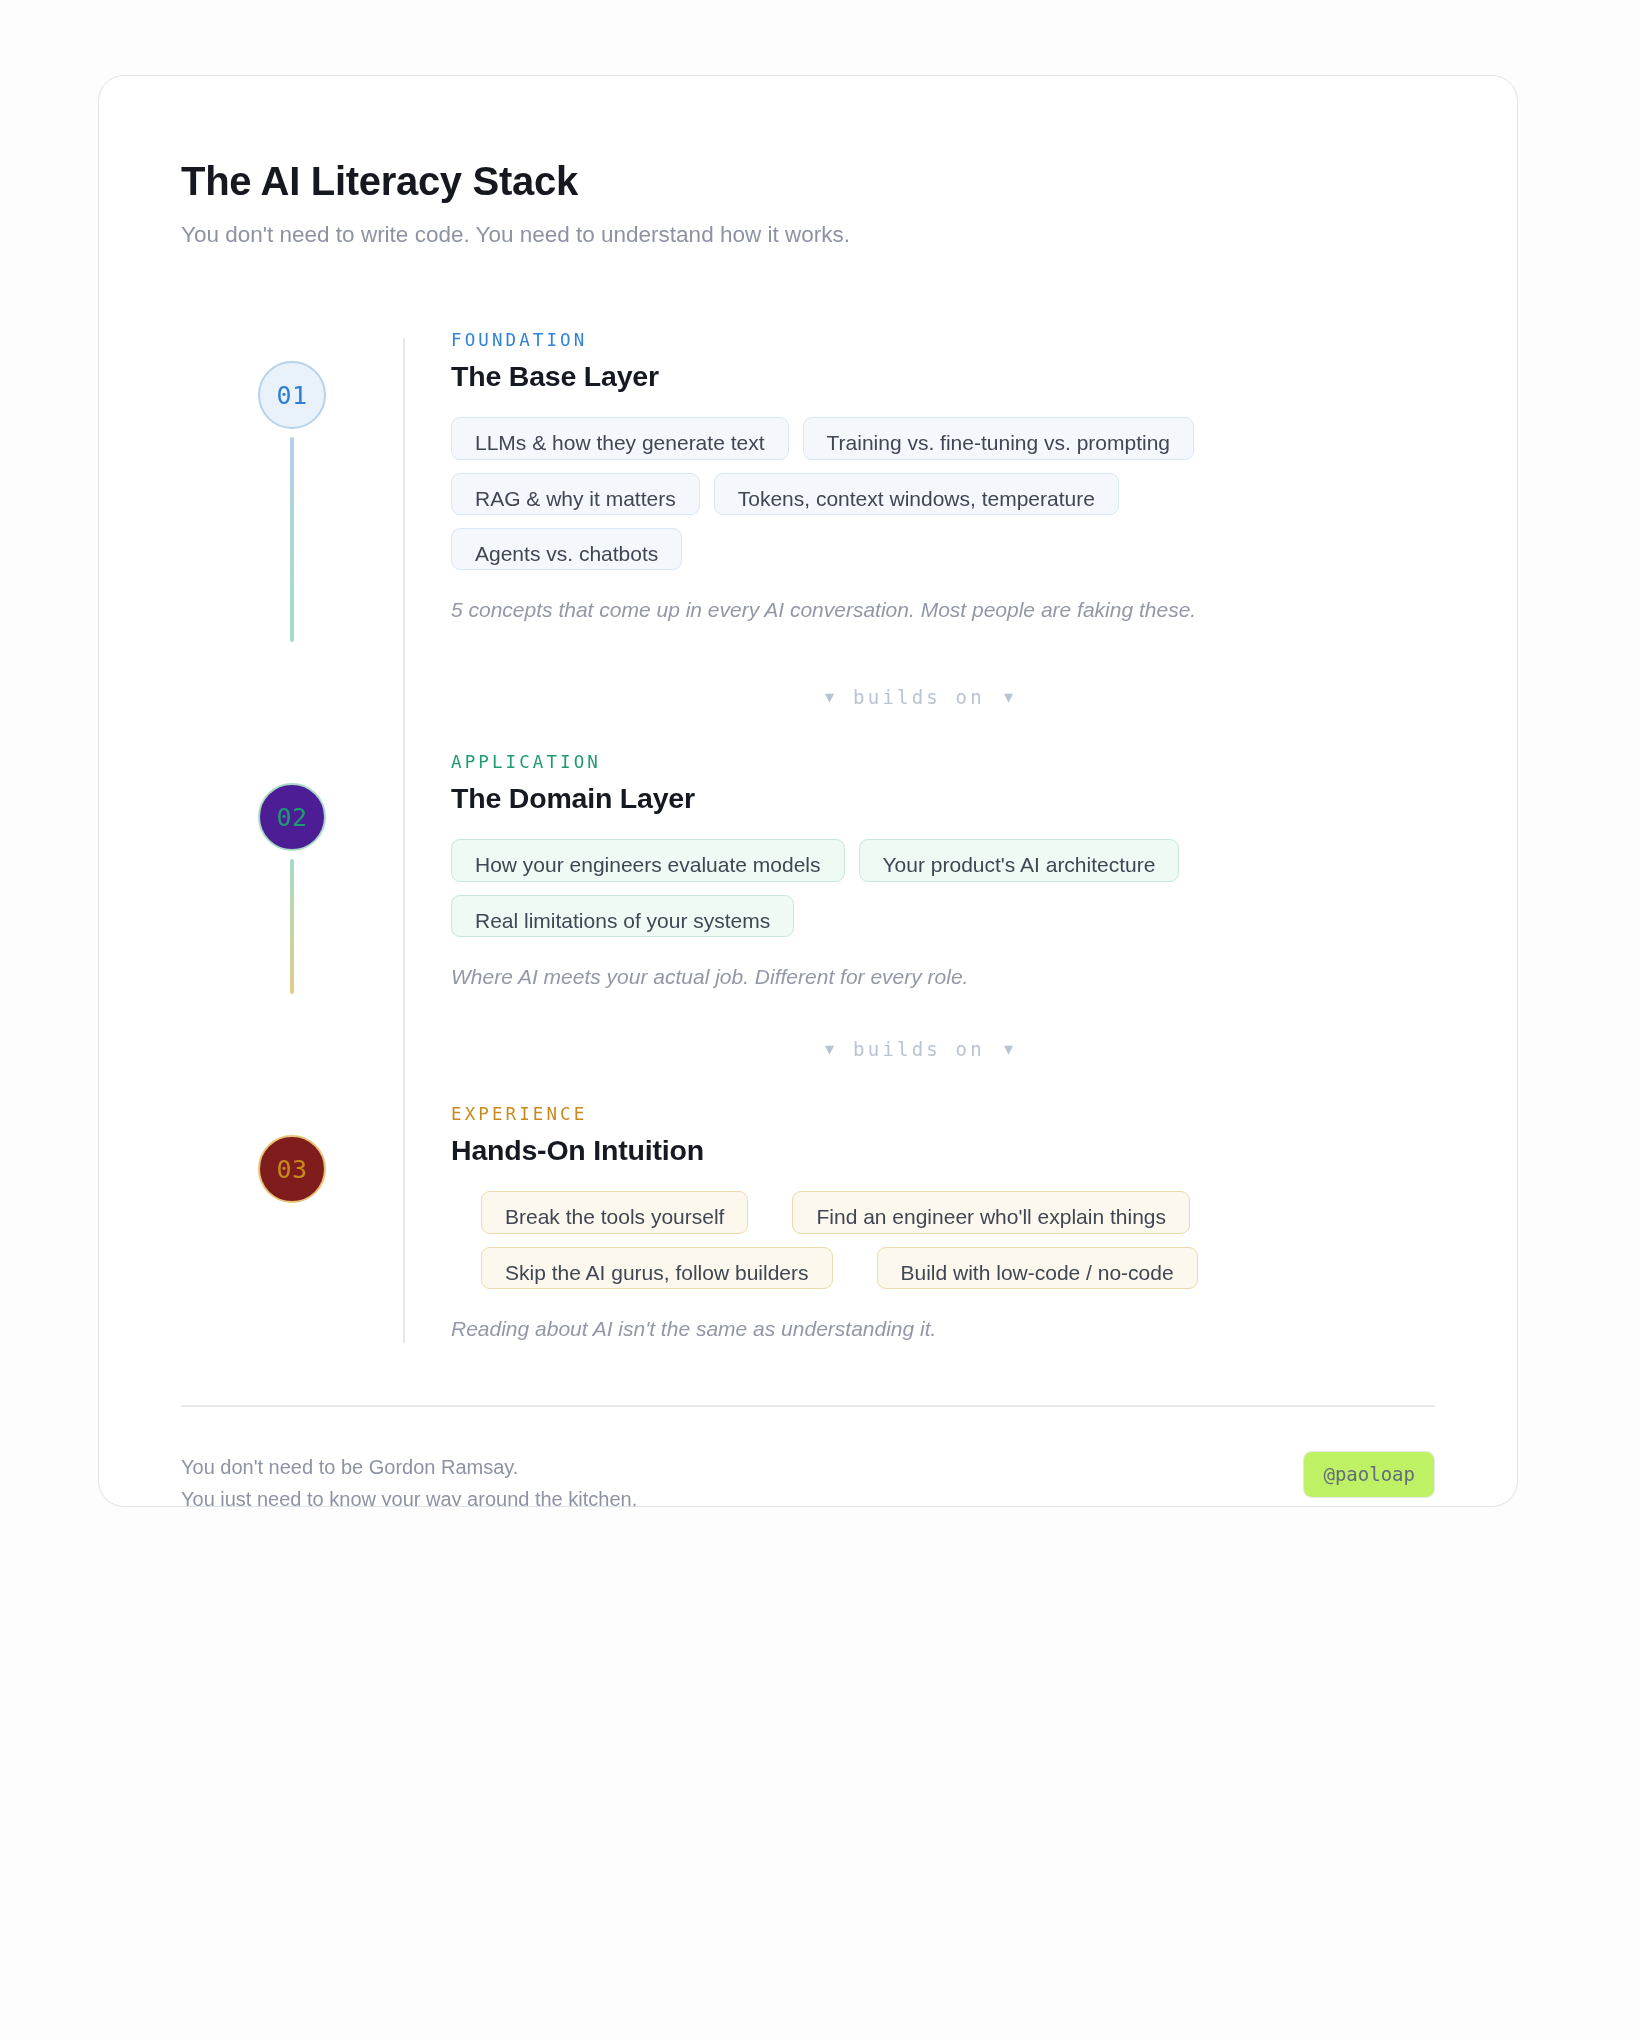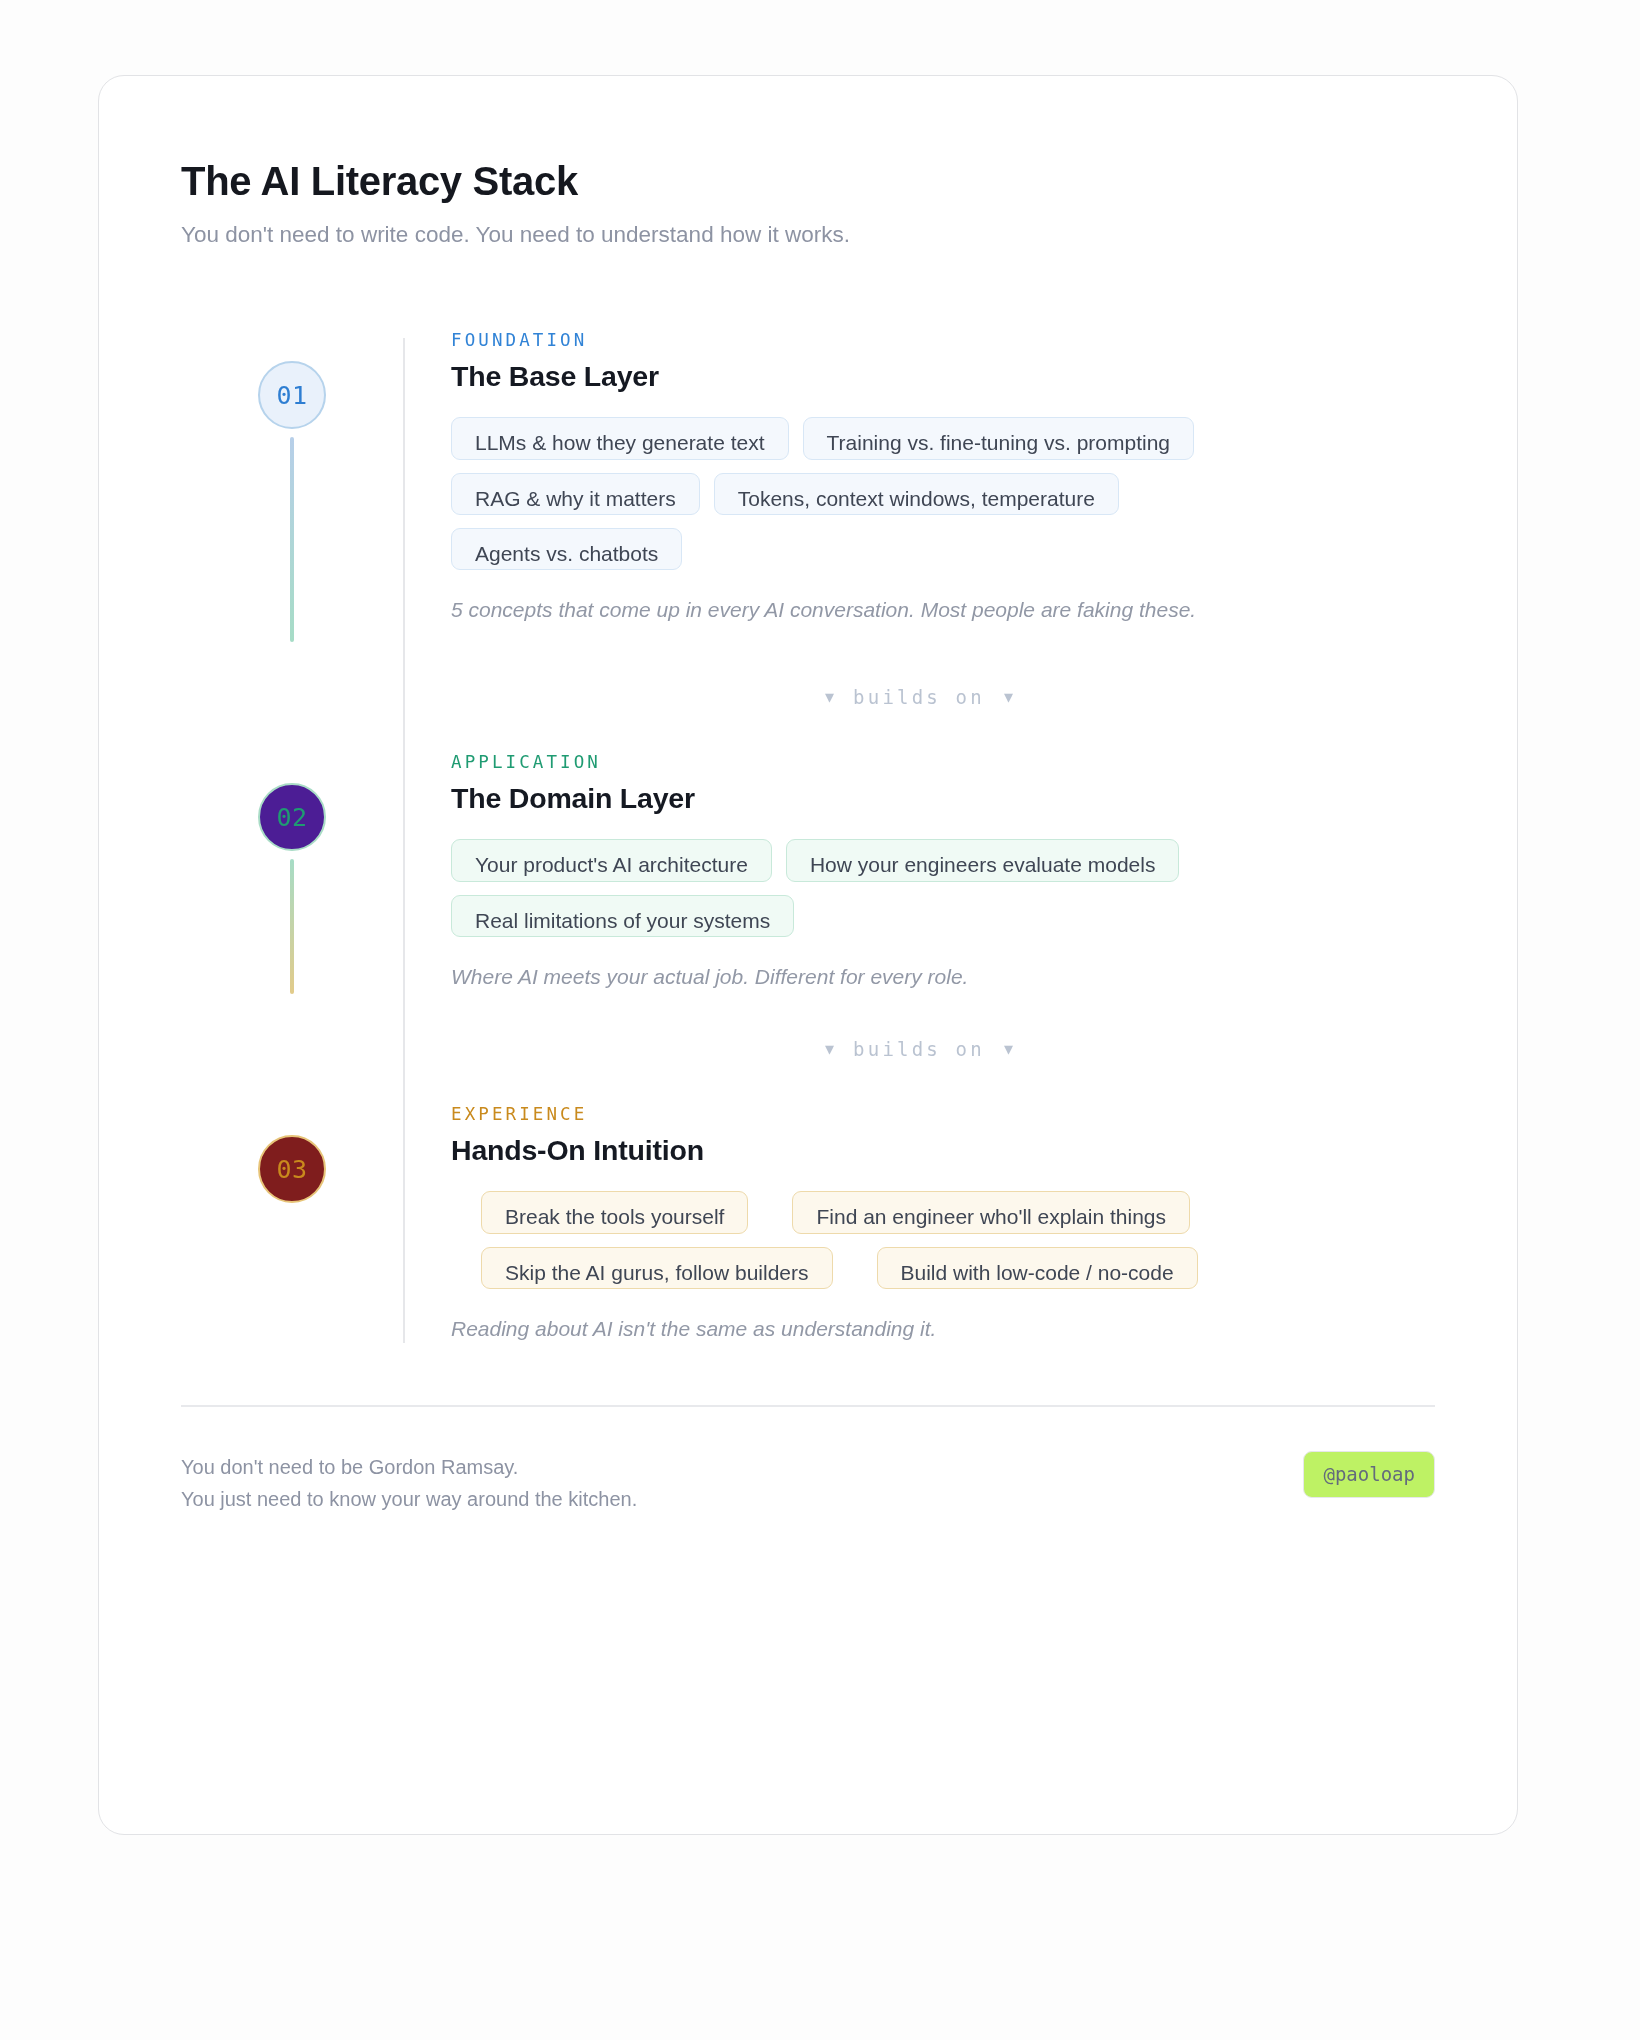--- a/index.html
+++ b/index.html
@@ -18,21 +18,21 @@
     width: 1640px;
     height: 2040px;
     background: #fdfdfd;
     overflow: hidden;
   }
   .card {
     position: absolute;
     left: 98px;
     top: 75px;
     width: 1420px;
-    height: 1760px;
+    height: 1432px;
     background: #ffffff;
     border: 1.6px solid #e2e3e6;
     border-radius: 26px;
     box-sizing: border-box;
     overflow: hidden;
   }
   .card-inner {
     padding: 82px 82px 0 82px;
   }
 
@@ -250,22 +250,22 @@
 
         <div class="stage">
           <div class="rail">
             <div class="badge green">02</div>
             <div class="connector c2"></div>
           </div>
           <div class="body">
             <div class="eyebrow green">APPLICATION</div>
             <div class="stage-title">The Domain Layer</div>
             <div class="chips">
+              <span class="chip green">How your engineers evaluate models</span>
               <span class="chip green">Your product's AI architecture</span>
-              <span class="chip green">How your engineers evaluate models</span>
               <span class="chip green">Real limitations of your systems</span>
             </div>
             <p class="note">Where AI meets your actual job. Different for every role.</p>
           </div>
         </div>
 
         <div class="builds">
           <span class="tri">▼</span>
           <span>builds on</span>
           <span class="tri">▼</span>

